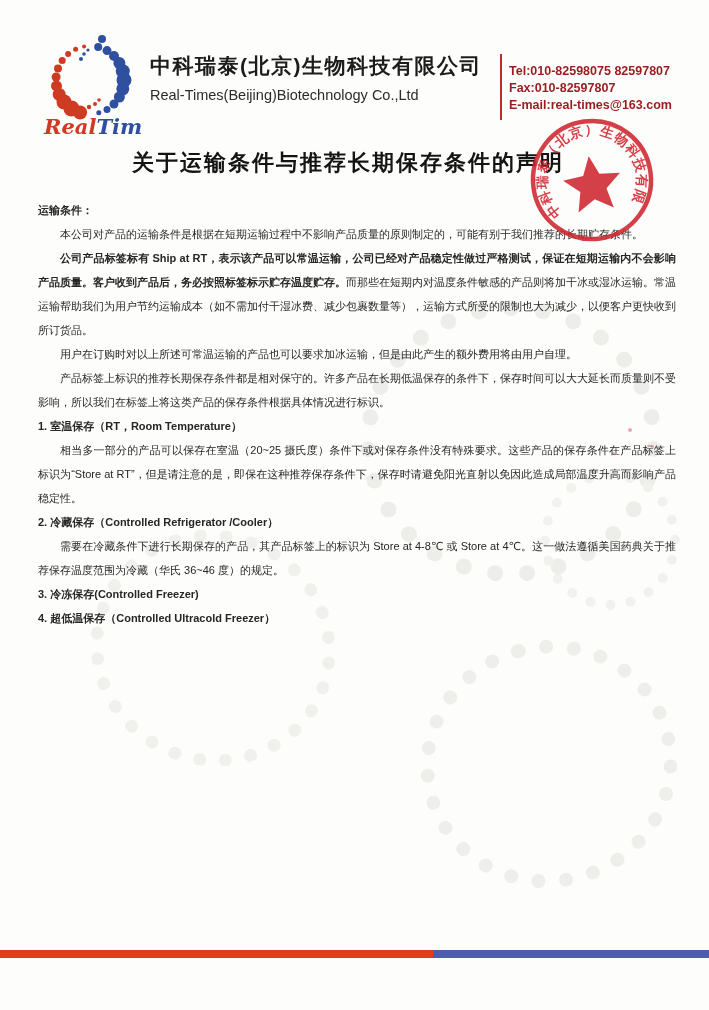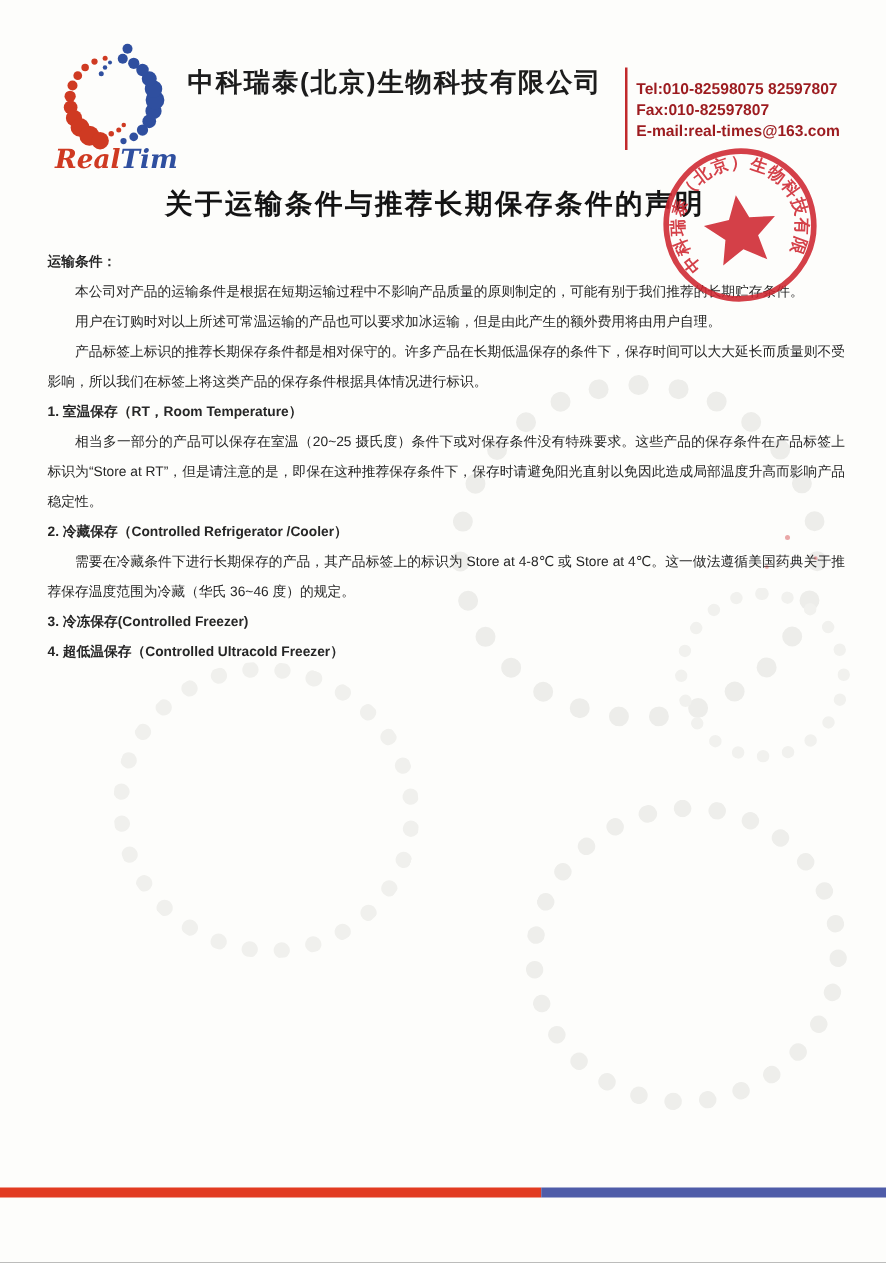--- a/index.html
+++ b/index.html
@@ -93,20 +93,21 @@
             <circle cx="42" cy="20" r="1.8"></circle>
             <circle cx="39" cy="25" r="2"></circle>
         </g>
         <text x="2" y="100" font-family="DejaVu Serif, serif" font-style="italic" font-weight="bold" font-size="21">
           <tspan fill="#cf3a22">Real</tspan><tspan fill="#2f4f9f">Times</tspan>
         </text>
       </svg>
     </div>
     <div class="company">
       <div class="company-cn">中科瑞泰(北京)生物科技有限公司</div>
+      <div class="company-en">Real-Times(Beijing)Biotechnology Co.,Ltd</div>
     </div>
     <div class="hdr-divider"></div>
     <div class="contact">
       <div>Tel:010-82598075  82597807</div>
       <div>Fax:010-82597807</div>
       <div>E-mail:real-times@163.com</div>
     </div>
   </div>
 
   <div class="doc-title">关于运输条件与推荐长期保存条件的声明</div>
@@ -120,20 +121,21 @@
       </defs>
       <text font-size="13.5" fill="#cf2630" font-weight="bold" letter-spacing="1">
         <textPath href="#sealArc" startOffset="0">中科瑞泰（北京）生物科技有限公司</textPath>
       </text>
     </svg>
   </div>
 
   <div class="article">
     <p class="h">运输条件：</p>
     <p class="ind">本公司对产品的运输条件是根据在短期运输过程中不影响产品质量的原则制定的，可能有别于我们推荐的长期贮存条件。</p>
+    <p class="ind"><span class="h">公司产品标签标有 Ship at RT，表示该产品可以常温运输，公司已经对产品稳定性做过严格测试，保证在短期运输内不会影响产品质量。客户收到产品后，务必按照标签标示贮存温度贮存。</span><span>而那些在短期内对温度条件敏感的产品则将加干冰或湿冰运输。常温运输帮助我们为用户节约运输成本（如不需加付干湿冰费、减少包裹数量等），运输方式所受的限制也大为减少，以便客户更快收到所订货品。</span></p>
     <p class="ind">用户在订购时对以上所述可常温运输的产品也可以要求加冰运输，但是由此产生的额外费用将由用户自理。</p>
 
     <p class="ind">产品标签上标识的推荐长期保存条件都是相对保守的。许多产品在长期低温保存的条件下，保存时间可以大大延长而质量则不受影响，所以我们在标签上将这类产品的保存条件根据具体情况进行标识。</p>
 
     <p class="numh">1. 室温保存（RT，Room Temperature）</p>
     <p class="ind">相当多一部分的产品可以保存在室温（20~25 摄氏度）条件下或对保存条件没有特殊要求。这些产品的保存条件在产品标签上标识为“Store at RT”，但是请注意的是，即保在这种推荐保存条件下，保存时请避免阳光直射以免因此造成局部温度升高而影响产品稳定性。</p>
 
     <p class="numh">2. 冷藏保存（Controlled Refrigerator /Cooler）</p>
     <p class="ind">需要在冷藏条件下进行长期保存的产品，其产品标签上的标识为 Store at 4-8℃ 或 Store at 4℃。这一做法遵循美国药典关于推荐保存温度范围为冷藏（华氏 36~46 度）的规定。</p>
 

